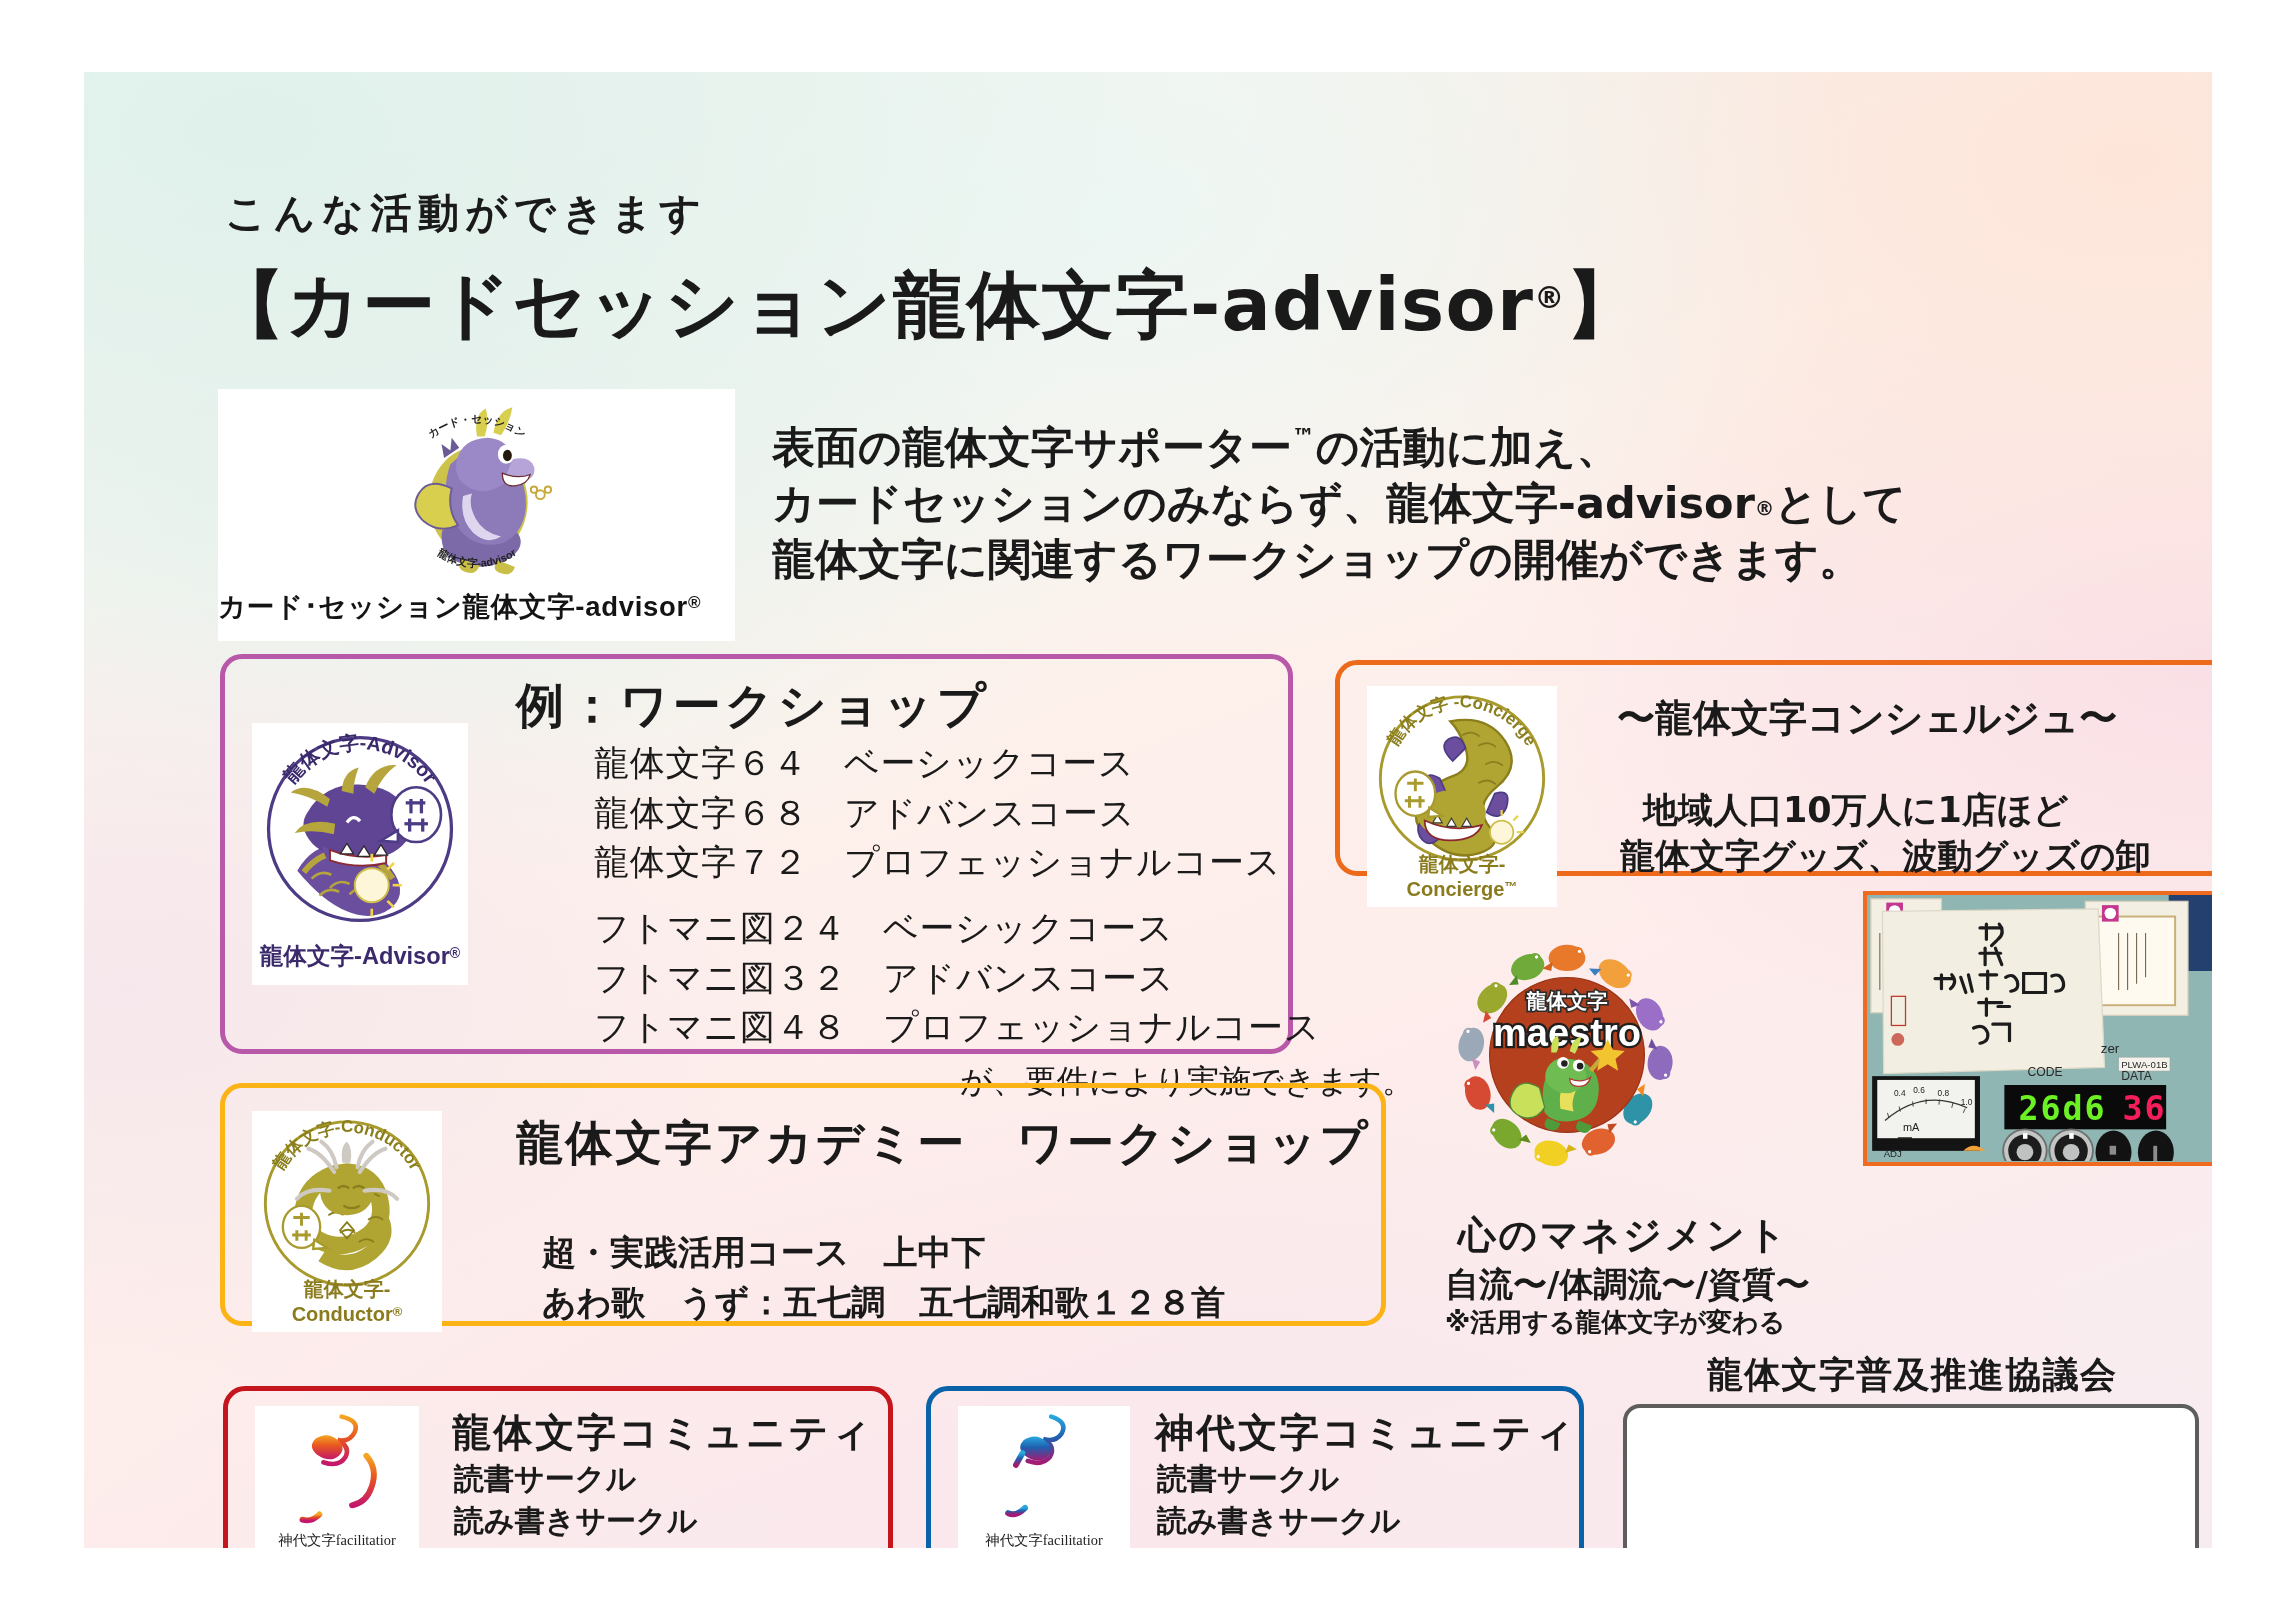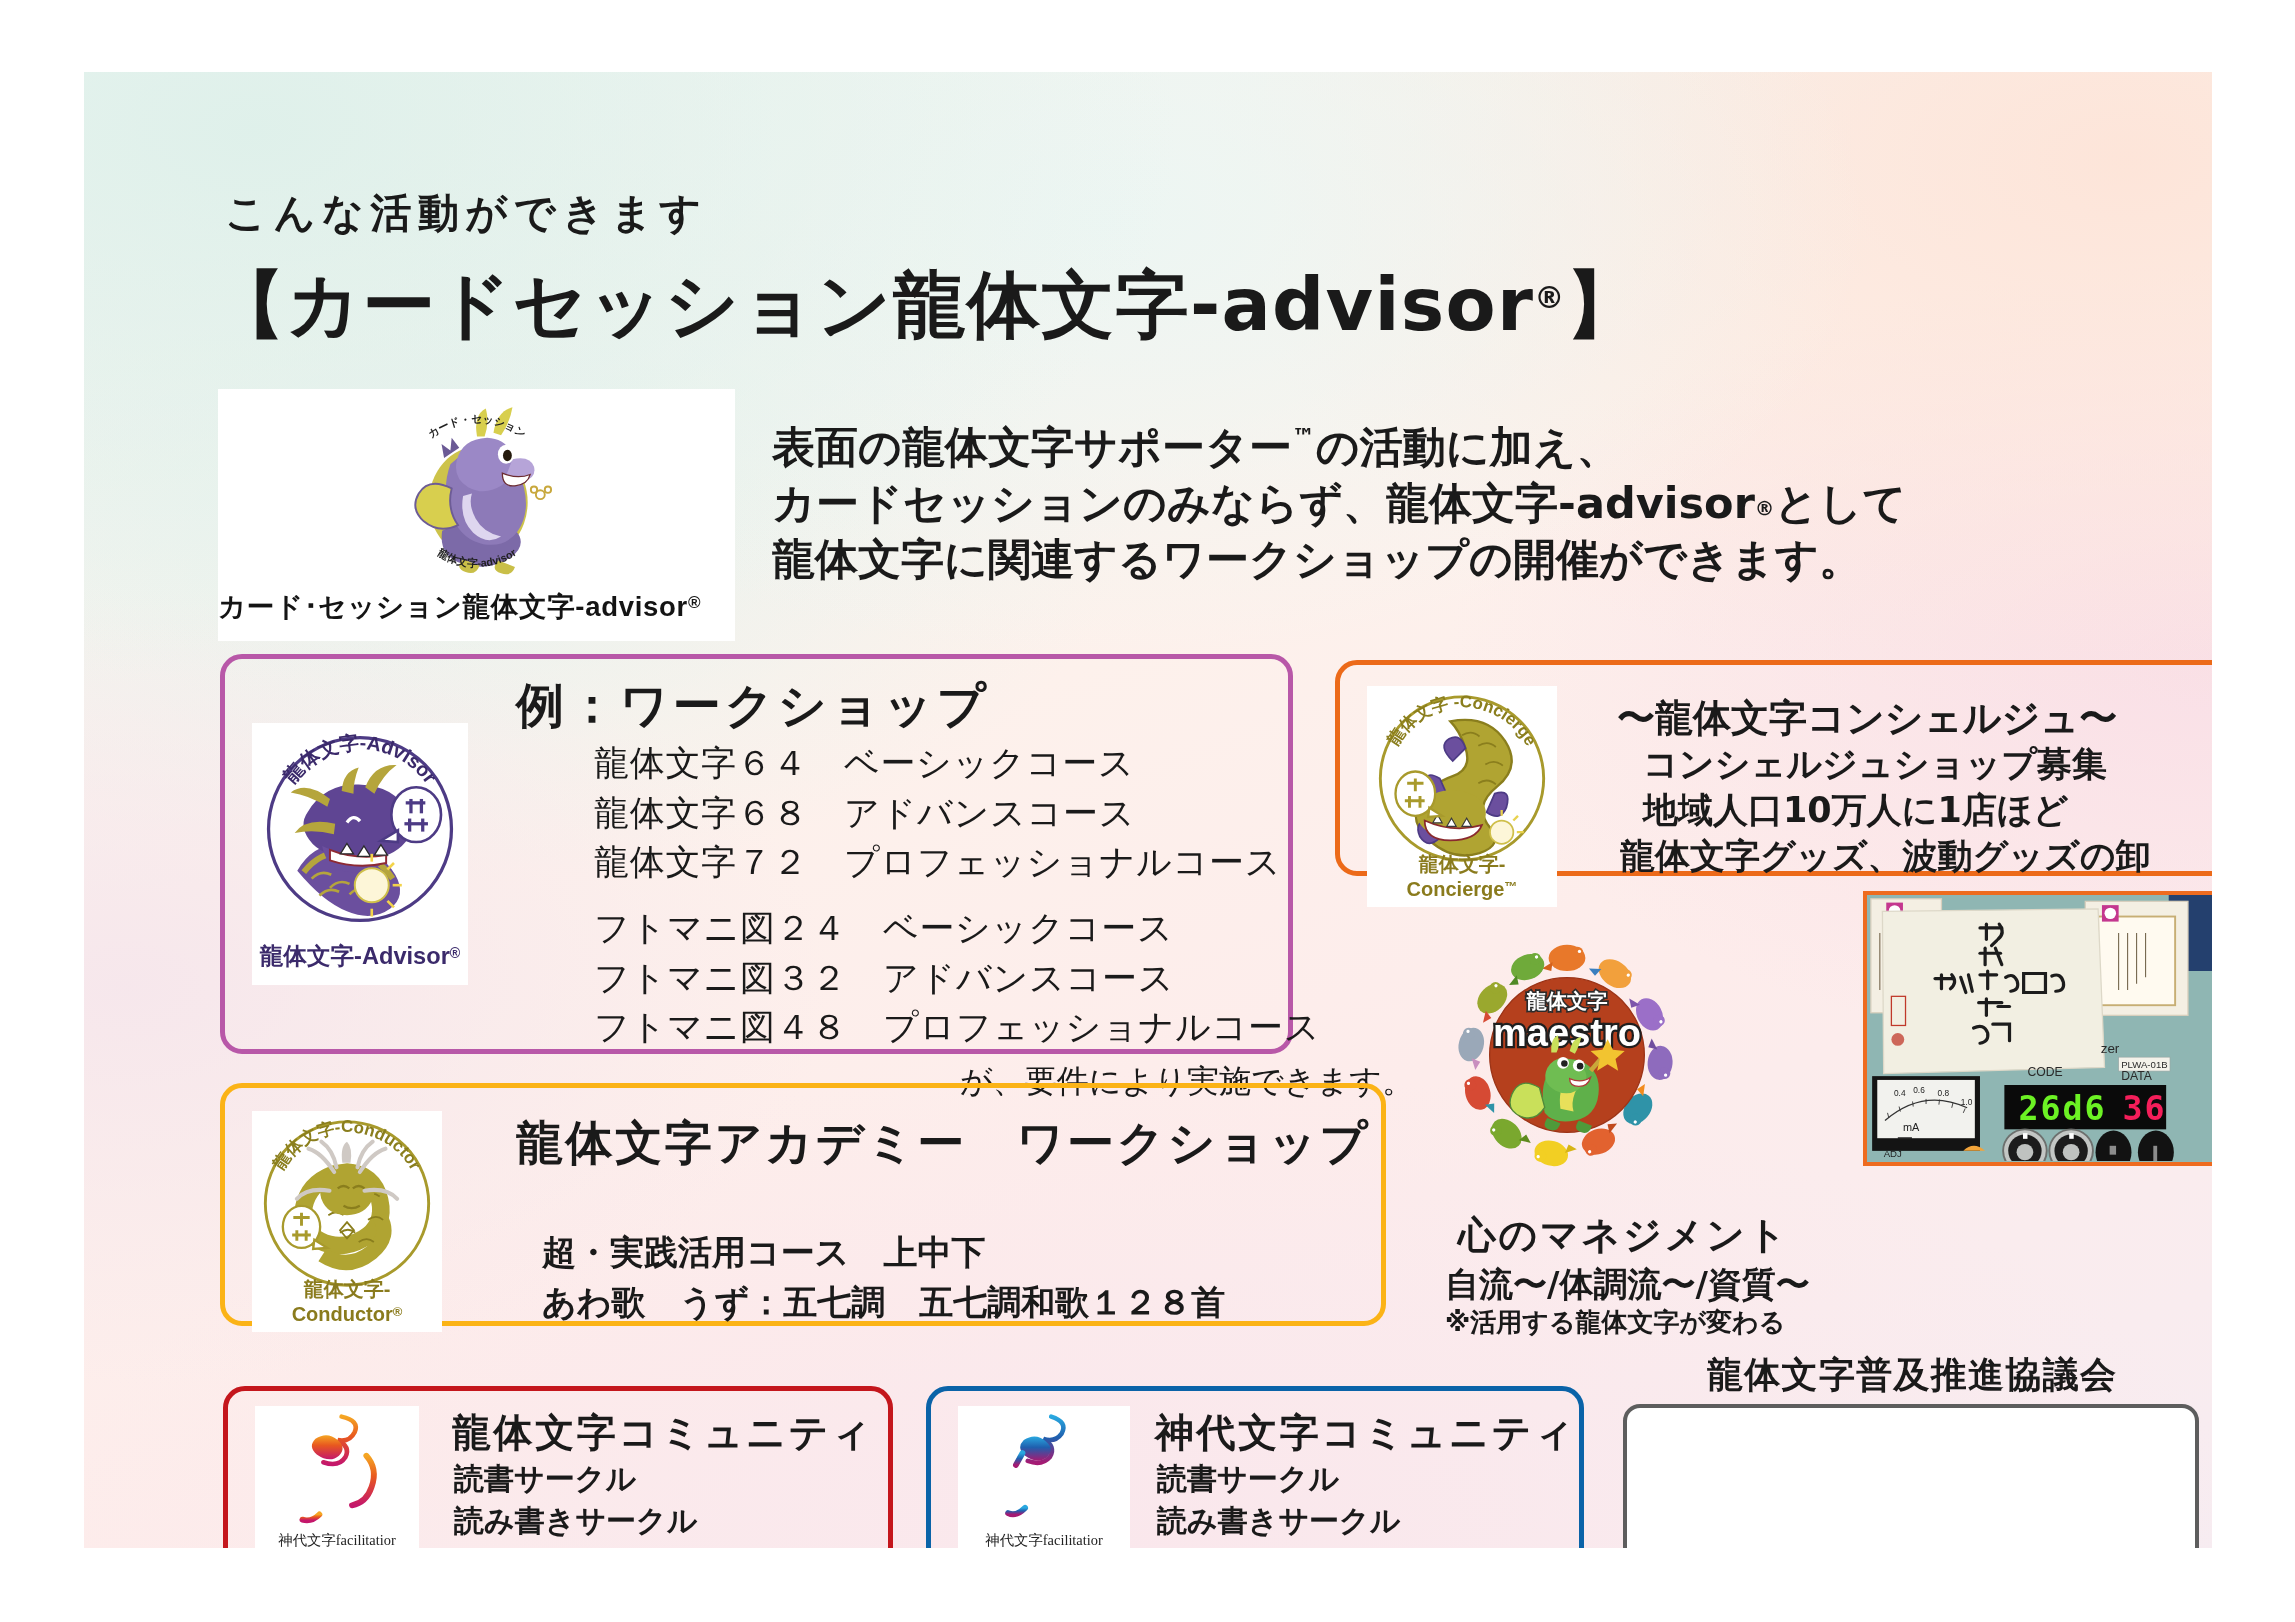--- a/index.html
+++ b/index.html
@@ -361,21 +361,20 @@
         </g>
         <text font-size="29" font-family="'Liberation Sans',sans-serif" font-weight="bold" fill="#8a7e1d">
           <textPath href="#conRing" startOffset="50%" text-anchor="middle">龍体文字 -Concierge</textPath>
         </text>
       </svg>
     </div>
     <div class="tile-caption"><span>龍体文字-Concierge</span><span style="font-size:0.65em;vertical-align:5.2px">™</span></div>
   </div>
 
   <div class="t gothic cg-line" id="cg-l1">〜龍体文字コンシェルジュ〜</div>
-  <div class="t gothic cg-line" id="cg-l2">コンシェルジュショップ募集</div>
   <div class="t gothic cg-line" id="cg-l3">地域人口10万人に1店ほど</div>
   <div class="t gothic cg-line" id="cg-l4">龍体文字グッズ、波動グッズの卸</div>
 
   <div class="panel" id="panel-academy"></div>
 
   <div class="logo-tile" id="tile-conductor">
     <div class="emblem">
       <svg viewBox="0 0 300 300" width="175" height="175">
         <defs>
             <path id="cndRing" d="M 150,154 m -126,0 a 126,126 0 1 1 252,0" fill="none"></path>

